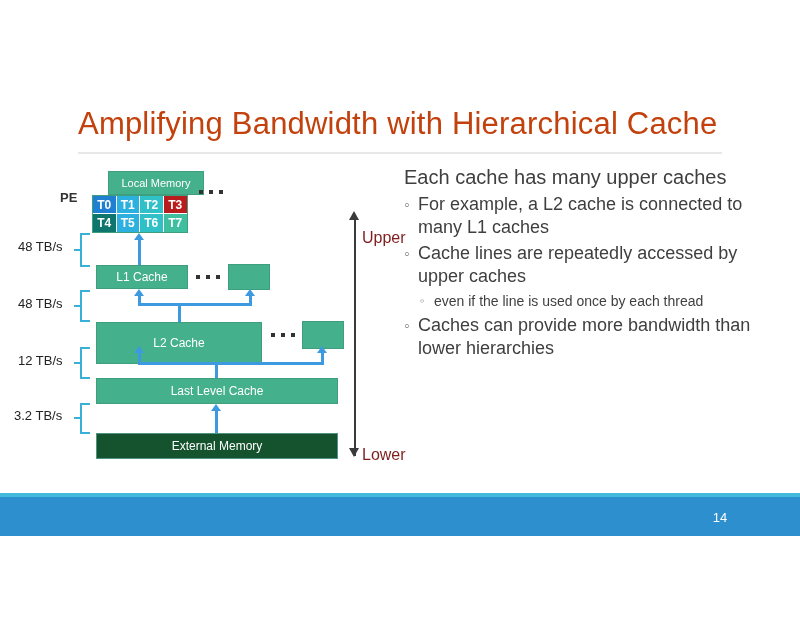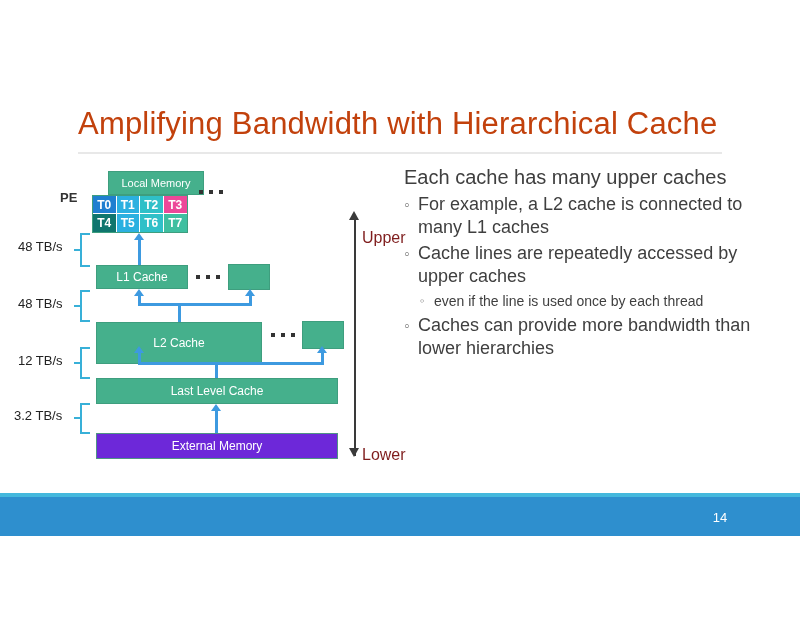--- a/index.html
+++ b/index.html
@@ -98,21 +98,21 @@
     background: #45b08c;
     border: 1px solid #3e9e7e;
     box-sizing: border-box;
     color: #ffffff;
     display: flex;
     align-items: center;
     justify-content: center;
     font-size: 12px;
   }
   .cbox.dark {
-    background: #6d28d9;
+    background: #14532d;
     border-color: #4f9385;
   }
   .cbox.blank { }
 
   .l1-main   { left: 96px;  top: 265px; width: 92px;  height: 24px; }
   .l1-side   { left: 228px; top: 264px; width: 42px;  height: 26px; }
   .l2-main   { left: 96px;  top: 322px; width: 166px; height: 42px; }
   .l2-side   { left: 302px; top: 321px; width: 42px;  height: 28px; }
   .llc       { left: 96px;  top: 378px; width: 242px; height: 26px; }
   .extmem    { left: 96px;  top: 433px; width: 242px; height: 26px; }
@@ -279,21 +279,21 @@
 
   <div>
 
     <div class="pe-label">PE</div>
 
     <div class="localmem-box">Local Memory</div>
     <div class="thread-grid">
       <div class="thread-cell" style="background:#1f7fd0">T0</div>
       <div class="thread-cell" style="background:#2bb0e0">T1</div>
       <div class="thread-cell" style="background:#2fc0c8">T2</div>
-      <div class="thread-cell" style="background:#ec4899;border-right:none">T3</div>
+      <div class="thread-cell" style="background:#b91c1c;border-right:none">T3</div>
       <div class="thread-cell" style="background:#0f766e;border-bottom:none">T4</div>
       <div class="thread-cell" style="background:#2bb0e0;border-bottom:none">T5</div>
       <div class="thread-cell" style="background:#2fc0c8;border-bottom:none">T6</div>
       <div class="thread-cell" style="background:#3fbfa0;border-right:none;border-bottom:none">T7</div>
     </div>
     <div class="dots dots-pe">
         <span></span>
         <span></span>
         <span></span>
       </div>

